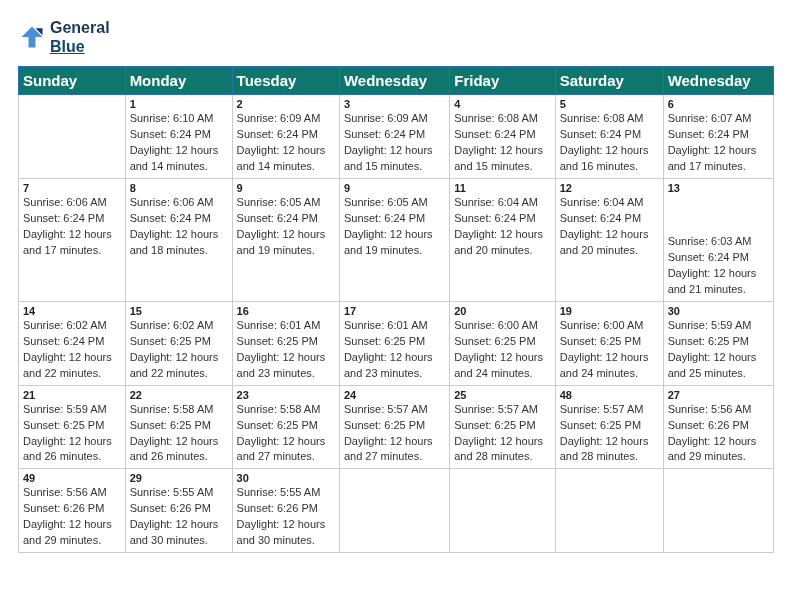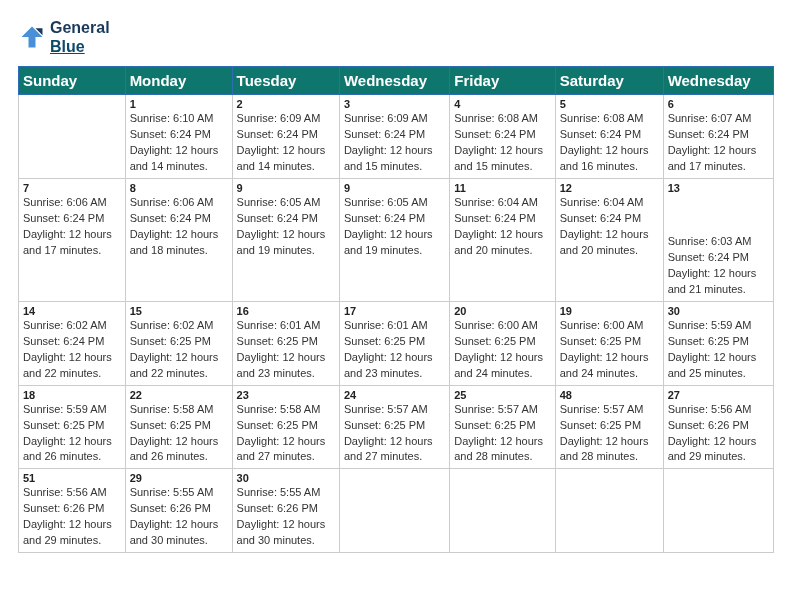--- a/index.html
+++ b/index.html
@@ -276,21 +276,21 @@
           <td>
             <span class="day-number">30</span>
             <div class="day-info" style="white-space: pre-line;">Sunrise: 5:59 AM
 Sunset: 6:25 PM
 Daylight: 12 hours
 and 25 minutes.</div>
           </td>
         </tr>
         <tr class="row-shade">
           <td>
-            <span class="day-number">18</span>
+            <span class="day-number">21</span>
             <div class="day-info" style="white-space: pre-line;">Sunrise: 5:59 AM
 Sunset: 6:25 PM
 Daylight: 12 hours
 and 26 minutes.</div>
           </td>
           <td>
             <span class="day-number">22</span>
             <div class="day-info" style="white-space: pre-line;">Sunrise: 5:58 AM
 Sunset: 6:25 PM
 Daylight: 12 hours
@@ -327,21 +327,21 @@
           <td>
             <span class="day-number">27</span>
             <div class="day-info" style="white-space: pre-line;">Sunrise: 5:56 AM
 Sunset: 6:26 PM
 Daylight: 12 hours
 and 29 minutes.</div>
           </td>
         </tr>
         <tr>
           <td>
-            <span class="day-number">51</span>
+            <span class="day-number">49</span>
             <div class="day-info" style="white-space: pre-line;">Sunrise: 5:56 AM
 Sunset: 6:26 PM
 Daylight: 12 hours
 and 29 minutes.</div>
           </td>
           <td>
             <span class="day-number">29</span>
             <div class="day-info" style="white-space: pre-line;">Sunrise: 5:55 AM
 Sunset: 6:26 PM
 Daylight: 12 hours

